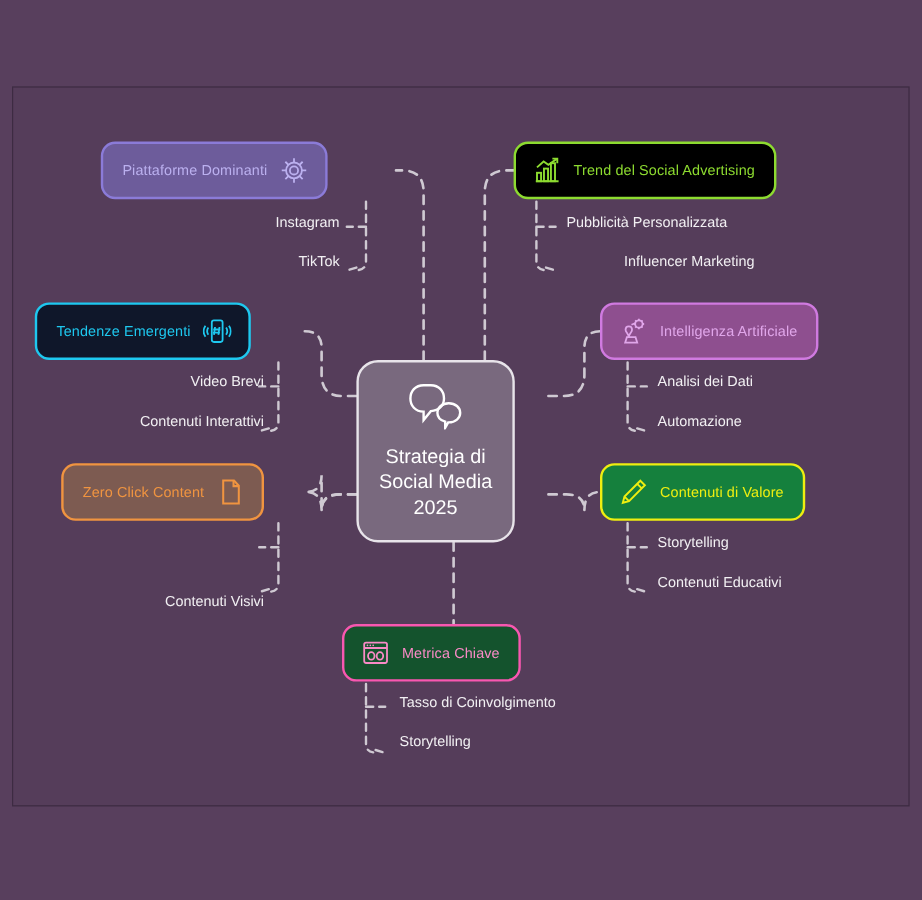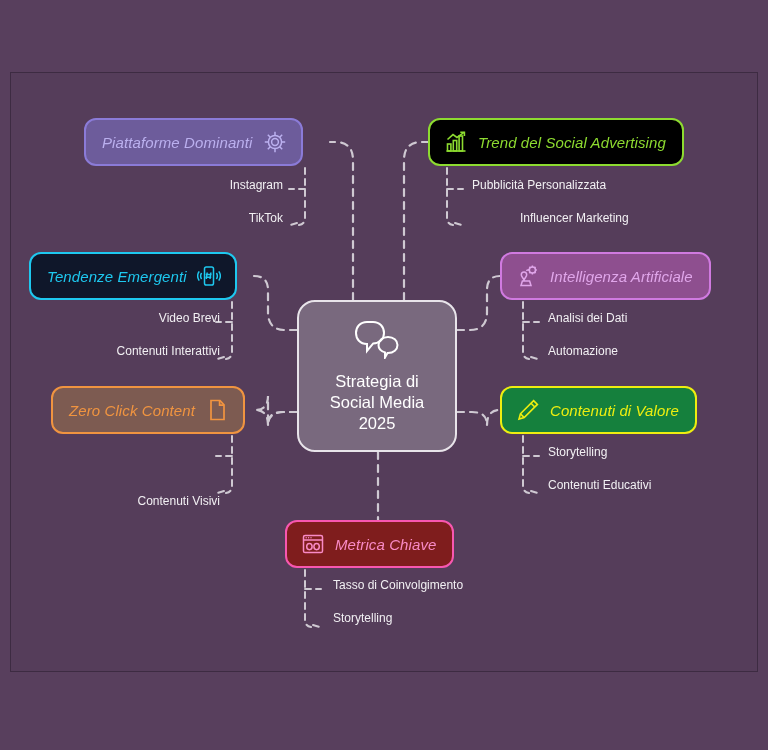--- a/index.html
+++ b/index.html
@@ -42,43 +42,42 @@
     position: absolute;
     box-sizing: border-box;
     display: flex;
     align-items: center;
     border-radius: 12px;
     border-width: 2px;
     border-style: solid;
     white-space: nowrap;
   }
   .node .nlabel {
-    font-size: 15px;
+    font-size: 12px;
     letter-spacing: 0.1px;
-    font-style: italic;
   }
   .node .nicon {
     display: inline-flex;
     align-items: center;
     justify-content: center;
     width: 26px;
     height: 26px;
     flex: 0 0 auto;
   }
   .node.icon-right { padding: 9px 13px 9px 16px; }
   .node.icon-right .nicon { margin-left: 9px; }
   .node.icon-left  { padding: 9px 16px 9px 13px; }
   .node.icon-left  .nicon { margin-right: 9px; }
 
   
   #center-node {
     position: absolute;
     left: 297px;
     top: 300px;
-    width: 160px;
+    width: 132px;
     height: 152px;
     border-radius: 18px;
     border: 2px solid #e8e4ea;
     background: #79697e;
     display: flex;
     flex-direction: column;
     align-items: center;
     justify-content: center;
     box-sizing: border-box;
   }
@@ -249,21 +248,21 @@
         <path d="M17.6 2.6 L21.4 6.4 L8.2 19.6 L3 21 L4.4 15.8 Z"></path>
         <path d="M15 5.2 L18.8 9"></path>
         <path d="M4.4 15.8 L8.2 19.6"></path>
       </svg>
     </span>
     <span class="nlabel" style="color:#eeee10;">Contenuti di Valore</span>
   </div>
   <div class="sub right" style="left:548px; top:445px;">Storytelling</div>
   <div class="sub right" style="left:548px; top:478px;">Contenuti Educativi</div>
 
-  <div class="node icon-left" style="left:285px; top:520px; border-color:#f857b0; background:#7f1d1d;align-items:center;">
+  <div class="node icon-left" style="left:285px; top:520px; border-color:#f857b0; background:#14532d;align-items:center;">
     <span class="nicon">
       <svg width="24" height="24" viewBox="0 0 24 24" fill="none" stroke="#f98ac6" stroke-width="1.5">
         <rect x="2.5" y="3.5" width="19" height="17" rx="1.6"></rect>
         <path d="M2.5 8 L21.5 8"></path>
         <circle cx="5.2" cy="5.8" r="0.7" fill="#f98ac6" stroke="none"></circle>
         <circle cx="7.6" cy="5.8" r="0.7" fill="#f98ac6" stroke="none"></circle>
         <circle cx="10" cy="5.8" r="0.7" fill="#f98ac6" stroke="none"></circle>
         <ellipse cx="8.4" cy="14.6" rx="2.7" ry="3.1"></ellipse>
         <ellipse cx="15.6" cy="14.6" rx="2.7" ry="3.1"></ellipse>
       </svg>

